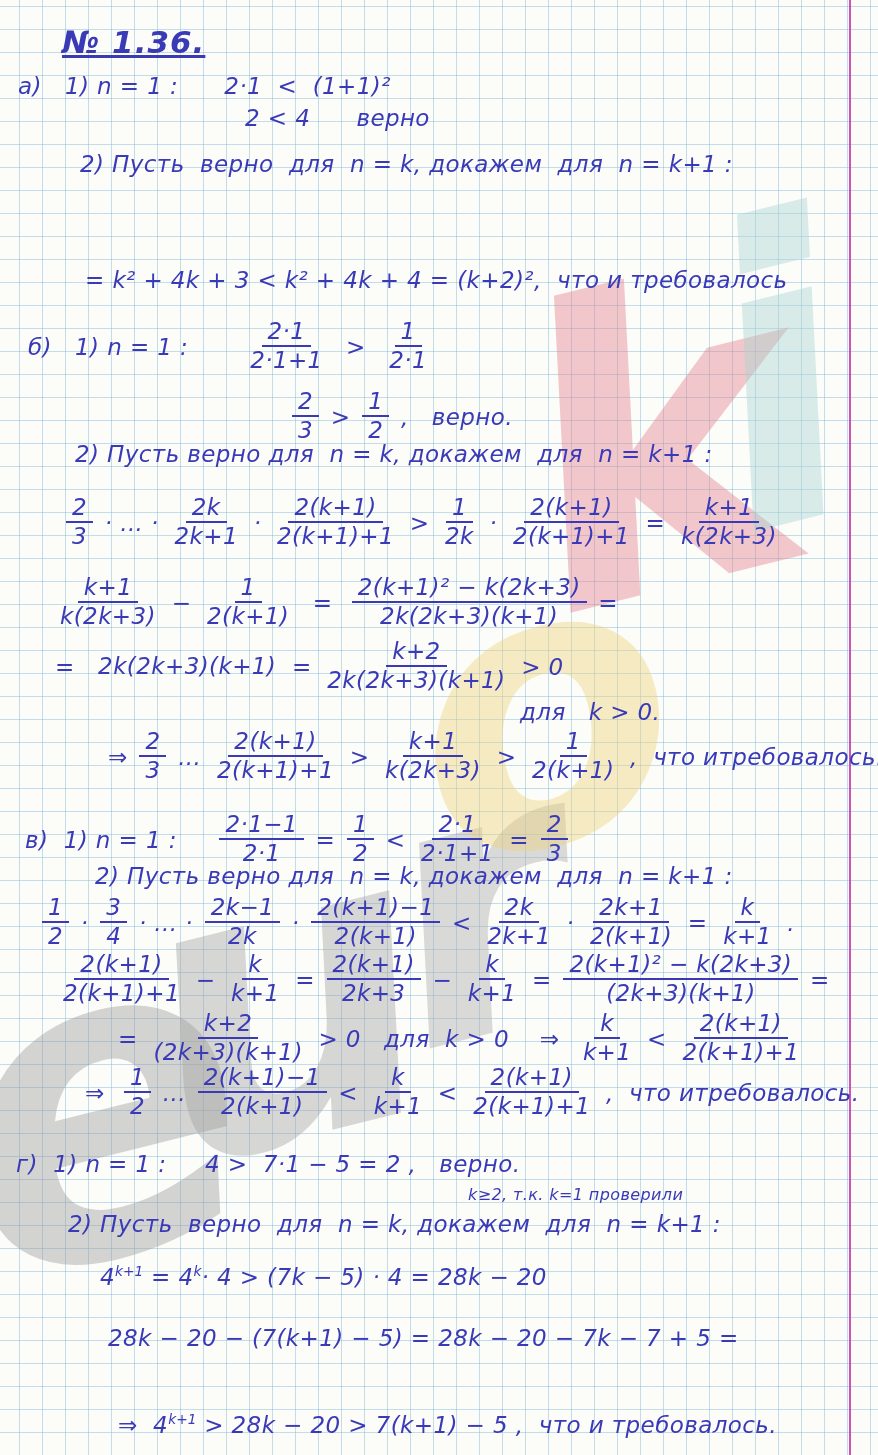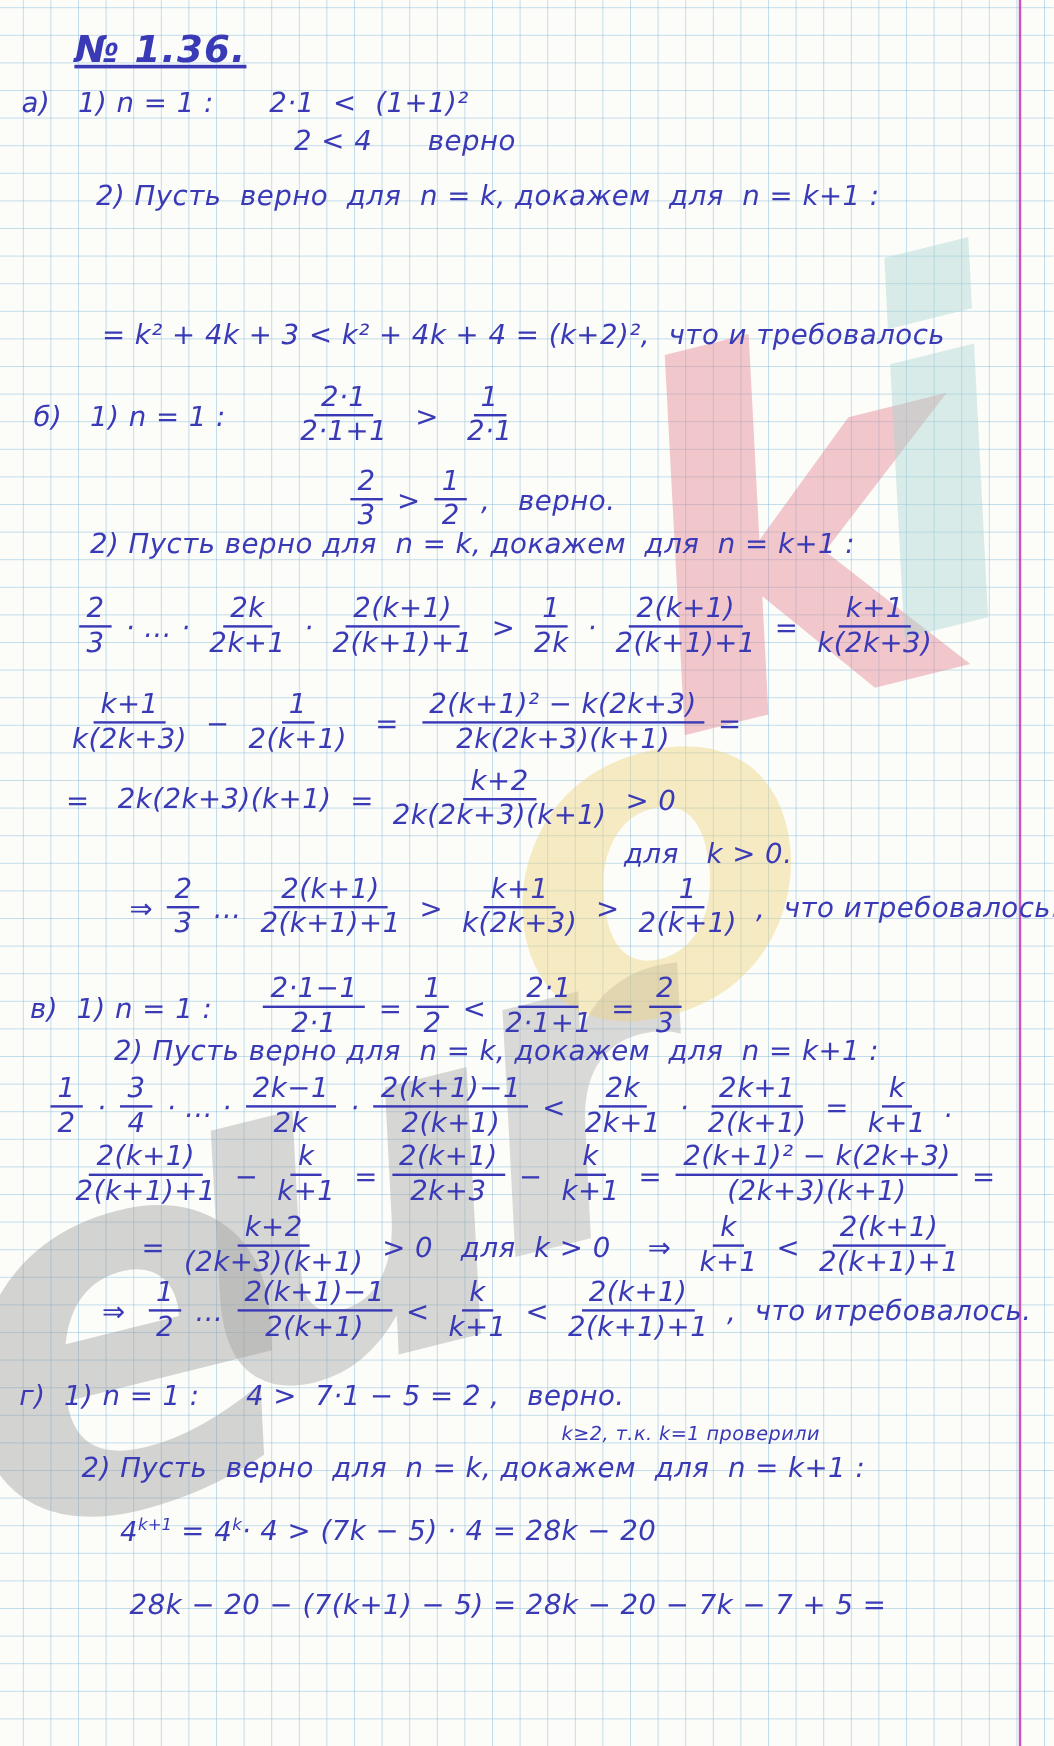--- a/index.html
+++ b/index.html
@@ -95,13 +95,14 @@
     <div class="line" style="left: 95px; top: 864px;"><span class="tx">2) Пусть верно для  n = k, докажем  для  n = k+1 :</span></div>
     <div class="line" style="left: 38px; top: 898px;"><span class="fr"><span class="nu">1</span><span class="de">2</span></span><span class="tx"> · </span><span class="fr"><span class="nu">3</span><span class="de">4</span></span><span class="tx"> · ... · </span><span class="fr"><span class="nu">2k−1</span><span class="de">2k</span></span><span class="tx"> · </span><span class="fr"><span class="nu">2(k+1)−1</span><span class="de">2(k+1)</span></span><span class="tx"> &lt; </span><span class="fr"><span class="nu">2k</span><span class="de">2k+1</span></span><span class="tx"> · </span><span class="fr"><span class="nu">2k+1</span><span class="de">2(k+1)</span></span><span class="tx"> = </span><span class="fr"><span class="nu">k</span><span class="de">k+1</span></span><span class="tx"> .</span></div>
     <div class="line" style="left: 55px; top: 955px;"><span class="fr"><span class="nu">2(k+1)</span><span class="de">2(k+1)+1</span></span><span class="tx"> − </span><span class="fr"><span class="nu">k</span><span class="de">k+1</span></span><span class="tx"> = </span><span class="fr"><span class="nu">2(k+1)</span><span class="de">2k+3</span></span><span class="tx"> − </span><span class="fr"><span class="nu">k</span><span class="de">k+1</span></span><span class="tx"> = </span><span class="fr"><span class="nu">2(k+1)² − k(2k+3)</span><span class="de">(2k+3)(k+1)</span></span><span class="tx"> =</span></div>
     <div class="line" style="left: 118px; top: 1014px;"><span class="tx">= </span><span class="fr"><span class="nu">k+2</span><span class="de">(2k+3)(k+1)</span></span><span class="tx"> &gt; 0   для  k &gt; 0    ⇒  </span><span class="fr"><span class="nu">k</span><span class="de">k+1</span></span><span class="tx"> &lt; </span><span class="fr"><span class="nu">2(k+1)</span><span class="de">2(k+1)+1</span></span></div>
     <div class="line" style="left: 85px; top: 1068px;"><span class="tx">⇒  </span><span class="fr"><span class="nu">1</span><span class="de">2</span></span><span class="tx"> ... </span><span class="fr"><span class="nu">2(k+1)−1</span><span class="de">2(k+1)</span></span><span class="tx"> &lt; </span><span class="fr"><span class="nu">k</span><span class="de">k+1</span></span><span class="tx"> &lt; </span><span class="fr"><span class="nu">2(k+1)</span><span class="de">2(k+1)+1</span></span><span class="tx"> ,  </span><span class="stk"><span>что и</span><span>требовалось.</span></span></div>
     <div class="line" style="left: 16px; top: 1152px;"><span class="tx">г)  1) n = 1 :     4 &gt;  7·1 − 5 = 2 ,   верно.</span></div>
     <div class="line" style="left: 468px; top: 1186px; font-size: 16px;"><span class="tx">k≥2, т.к. k=1 проверили</span></div>
     <div class="line" style="left: 68px; top: 1212px;"><span class="tx">2) Пусть  верно  для  n = k, докажем  для  n = k+1 :</span></div>
     <div class="line" style="left: 100px; top: 1264px;"><span class="bs"><span>4</span><sup>k+1</sup></span><span class="tx"> = </span><span class="bs"><span>4</span><sup>k</sup></span><span class="tx">· 4 &gt; (7k − 5) · 4 = 28k − 20</span></div>
     <div class="line" style="left: 108px; top: 1326px; text-align: center;"><span class="tx">28k − 20 − (7(k+1) − 5) = 28k − 20 − 7k − 7 + 5 =</span></div>
+    <div class="line" style="left: 118px; top: 1412px;"><span class="tx">⇒  </span><span class="bs"><span>4</span><sup>k+1</sup></span><span class="tx"> &gt; 28k − 20 &gt; 7(k+1) − 5 ,  что и требовалось.</span></div>
   </div>
 
 </body></html>

